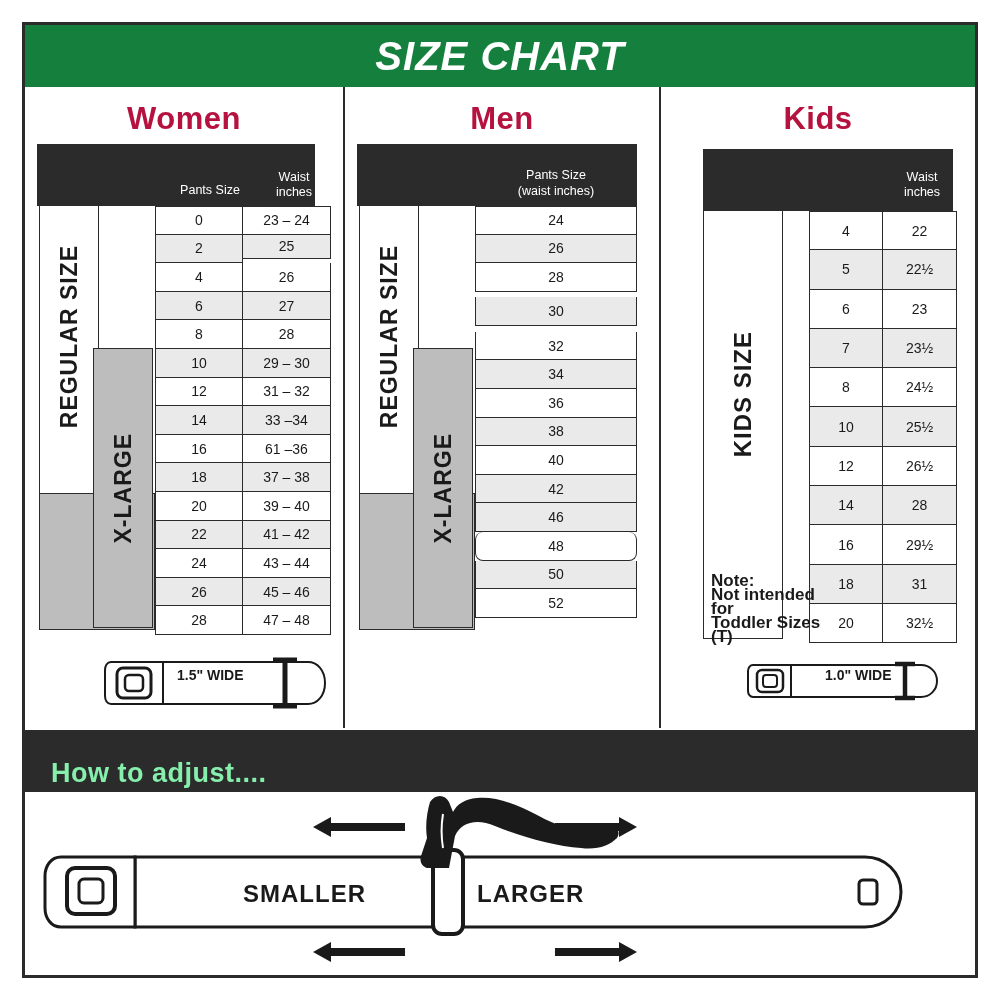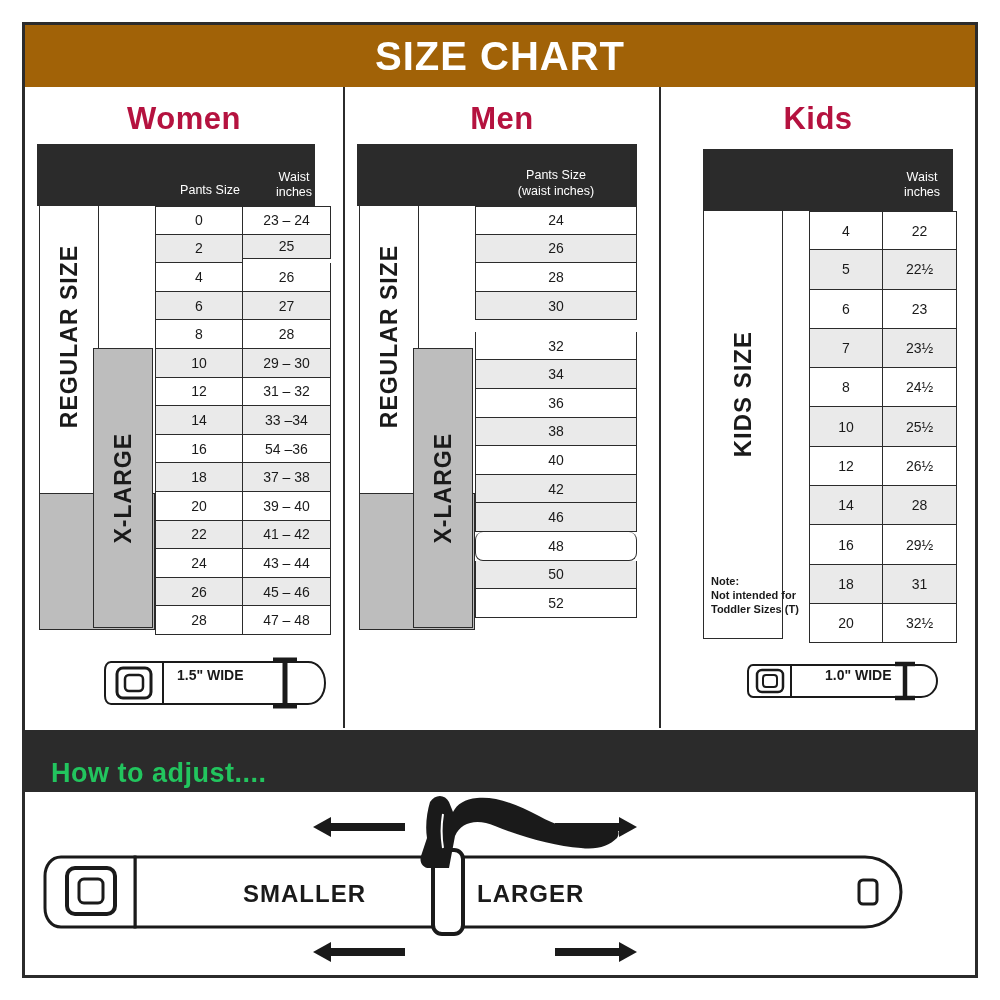--- a/index.html
+++ b/index.html
@@ -32,24 +32,25 @@
     box-sizing: border-box;
     background: #ffffff;
   }
 
   
   .title-bar {
     position: absolute;
     left: 25px; top: 25px;
     width: 950px;
     height: 62px;
-    background: #a16207;
+    background: #15803d;
     display: flex;
     align-items: center;
     justify-content: center;
+    font-style: italic;
   }
   .title-bar .title {
     color: #ffffff;
     font-size: 40px;
     font-weight: bold;
     letter-spacing: 1px;
   }
 
   
   .cols {
@@ -131,21 +132,21 @@
     letter-spacing: 1px;
     white-space: nowrap;
   }
   .vlabel.regular { background: #ffffff; border: 1px solid #2b2b2b; }
   .vlabel.xlarge  { background: #bdbdbd; border: 1px solid #2b2b2b; }
   .vlabel.kids    { background: #ffffff; border: 1px solid #2b2b2b; }
   .vlabel.kids span { font-size: 24px; }
 
   .note {
     position: absolute;
-    font-size: 11px;
+    font-size: 17px;
     font-weight: bold;
     color: #1a1a1a;
     line-height: 14px;
     text-align: left;
   }
 
   
   .belt-wrap { position: absolute; }
   .belt-label {
     position: absolute;
@@ -158,21 +159,21 @@
   .howto-bar {
     position: absolute;
     left: 25px; top: 730px;
     width: 950px;
     height: 62px;
     background: #2b2b2b;
     display: flex;
     align-items: center;
   }
   .howto-bar .howto-title {
-    color: #22c55e;
+    color: #86efac;
     font-size: 27px;
     font-weight: bold;
     margin-left: 26px;
     letter-spacing: 0.5px;
     margin-top: 24px;
   }
   .howto-area {
     position: absolute;
     left: 25px; top: 792px;
     width: 950px;
@@ -253,21 +254,21 @@
           <div class="row" style="height: 28.6px;">
             <div class="cell white" style="width: 88px; height: 28.6px;">12</div>
             <div class="cell white" style="width: 88px; height: 28.6px; border-left: none;">31 – 32</div>
           </div>
           <div class="row" style="height: 28.6px;">
             <div class="cell alt" style="width: 88px; height: 28.6px;">14</div>
             <div class="cell alt" style="width: 88px; height: 28.6px; border-left: none;">33 –34</div>
           </div>
           <div class="row" style="height: 28.6px;">
             <div class="cell white" style="width: 88px; height: 28.6px;">16</div>
-            <div class="cell white" style="width: 88px; height: 28.6px; border-left: none;">54 –36</div>
+            <div class="cell white" style="width: 88px; height: 28.6px; border-left: none;">61 –36</div>
           </div>
           <div class="row" style="height: 28.6px;">
             <div class="cell alt" style="width: 88px; height: 28.6px;">18</div>
             <div class="cell alt" style="width: 88px; height: 28.6px; border-left: none;">37 – 38</div>
           </div>
           <div class="row" style="height: 28.6px;">
             <div class="cell white" style="width: 88px; height: 28.6px;">20</div>
             <div class="cell white" style="width: 88px; height: 28.6px; border-left: none;">39 – 40</div>
           </div>
           <div class="row" style="height: 28.6px;">
@@ -321,21 +322,21 @@
       <div class="rowset" id="men-rows" style="left:130px; top:119px; width:162px;">
           <div class="row first" style="height: 28.6px;">
             <div class="cell white" style="width: 162px; height: 28.6px;">24</div>
           </div>
           <div class="row" style="height: 28.6px;">
             <div class="cell alt" style="width: 162px; height: 28.6px;">26</div>
           </div>
           <div class="row" style="height: 28.6px;">
             <div class="cell white" style="width: 162px; height: 28.6px;">28</div>
           </div>
-          <div class="row" style="height: 40px;">
+          <div class="row" style="height: 40px; align-items: center;">
             <div class="cell alt" style="width: 162px; height: 28.6px;">30</div>
           </div>
           <div class="row" style="height: 28.6px;">
             <div class="cell white" style="width: 162px; height: 28.6px;">32</div>
           </div>
           <div class="row" style="height: 28.6px;">
             <div class="cell alt" style="width: 162px; height: 28.6px;">34</div>
           </div>
           <div class="row" style="height: 28.6px;">
             <div class="cell white" style="width: 162px; height: 28.6px;">36</div>

